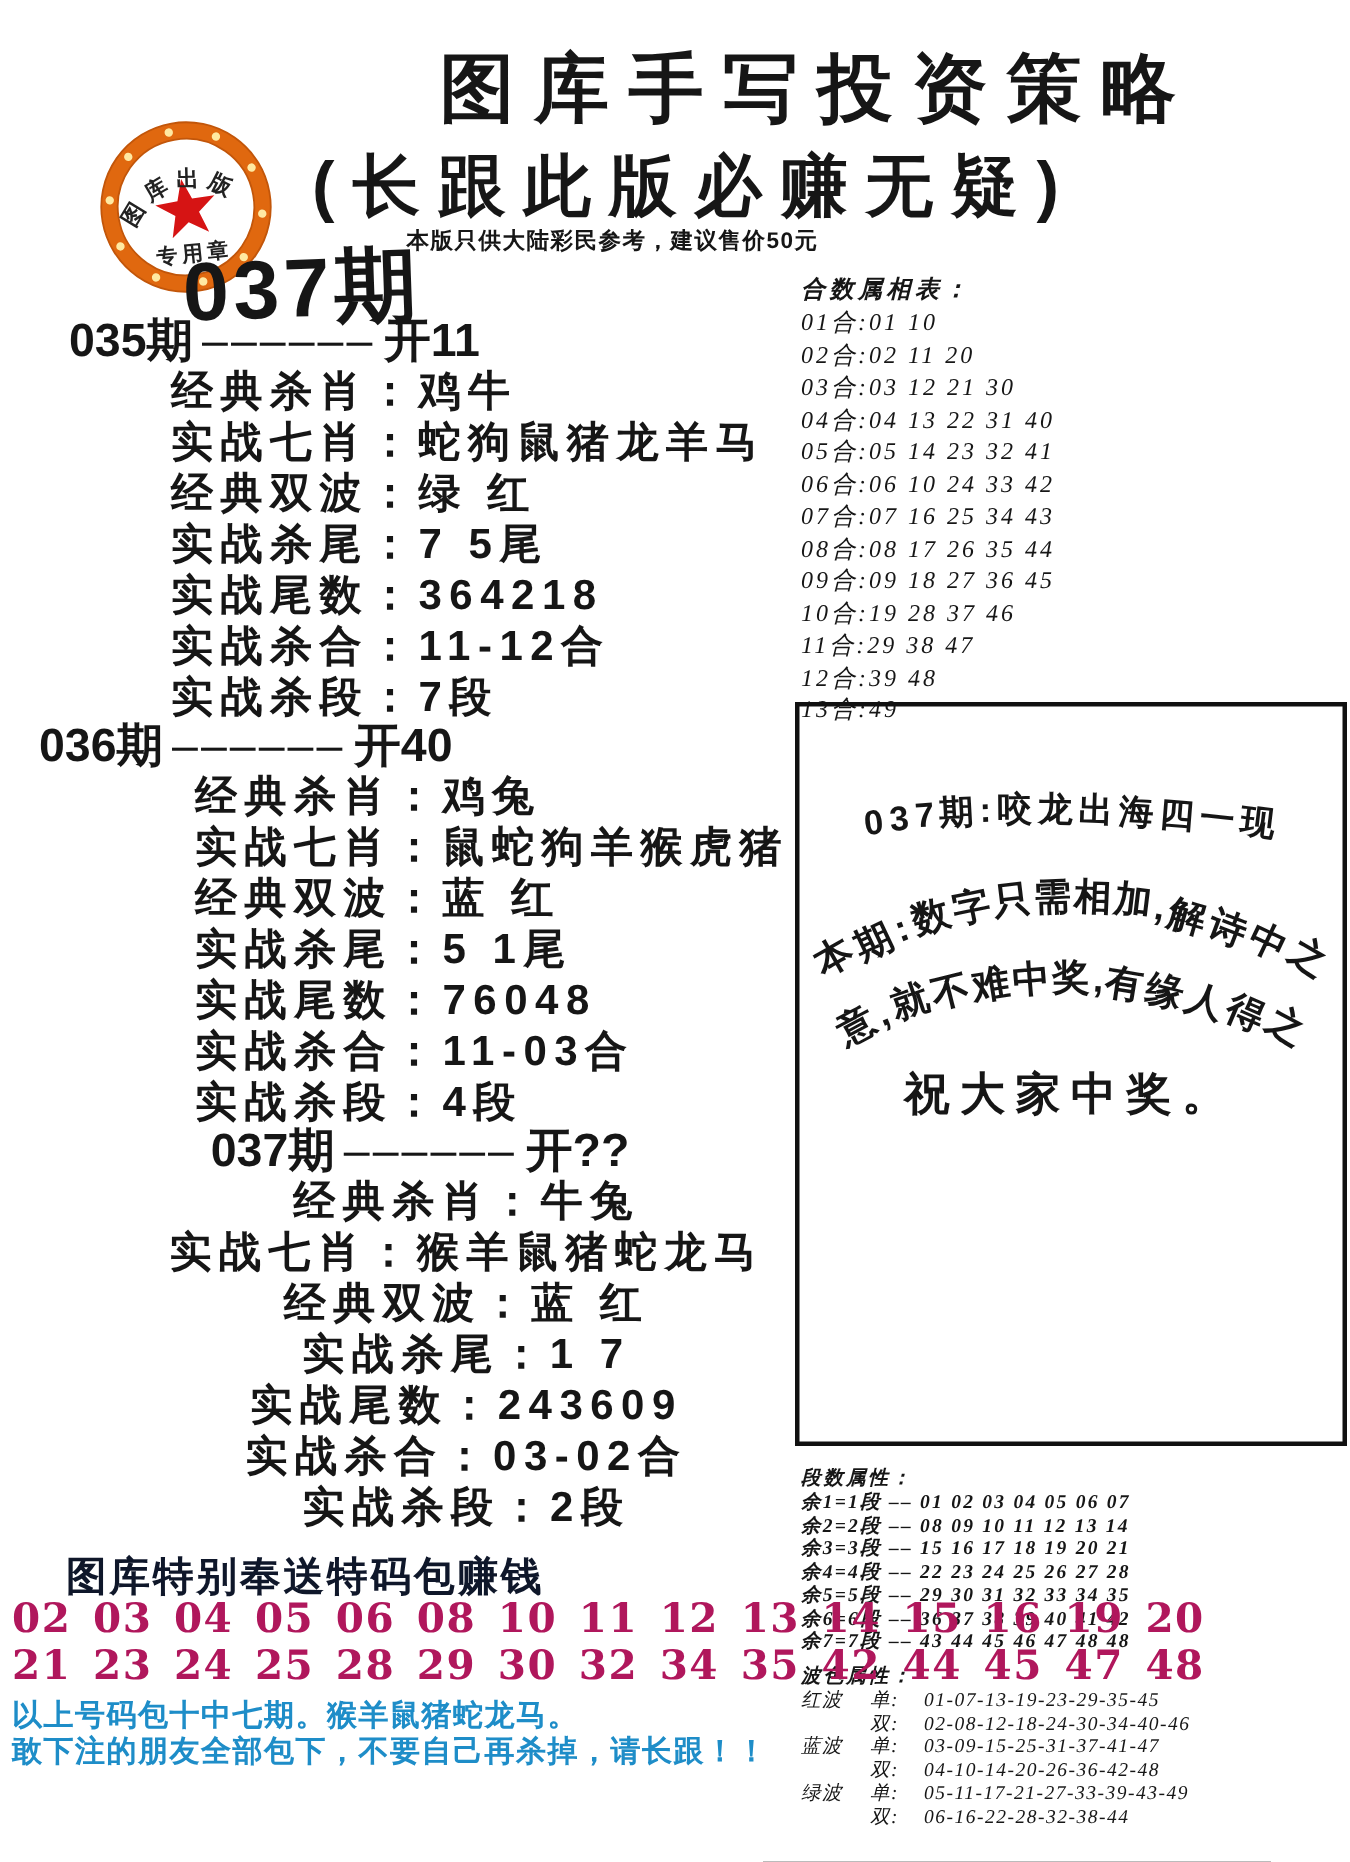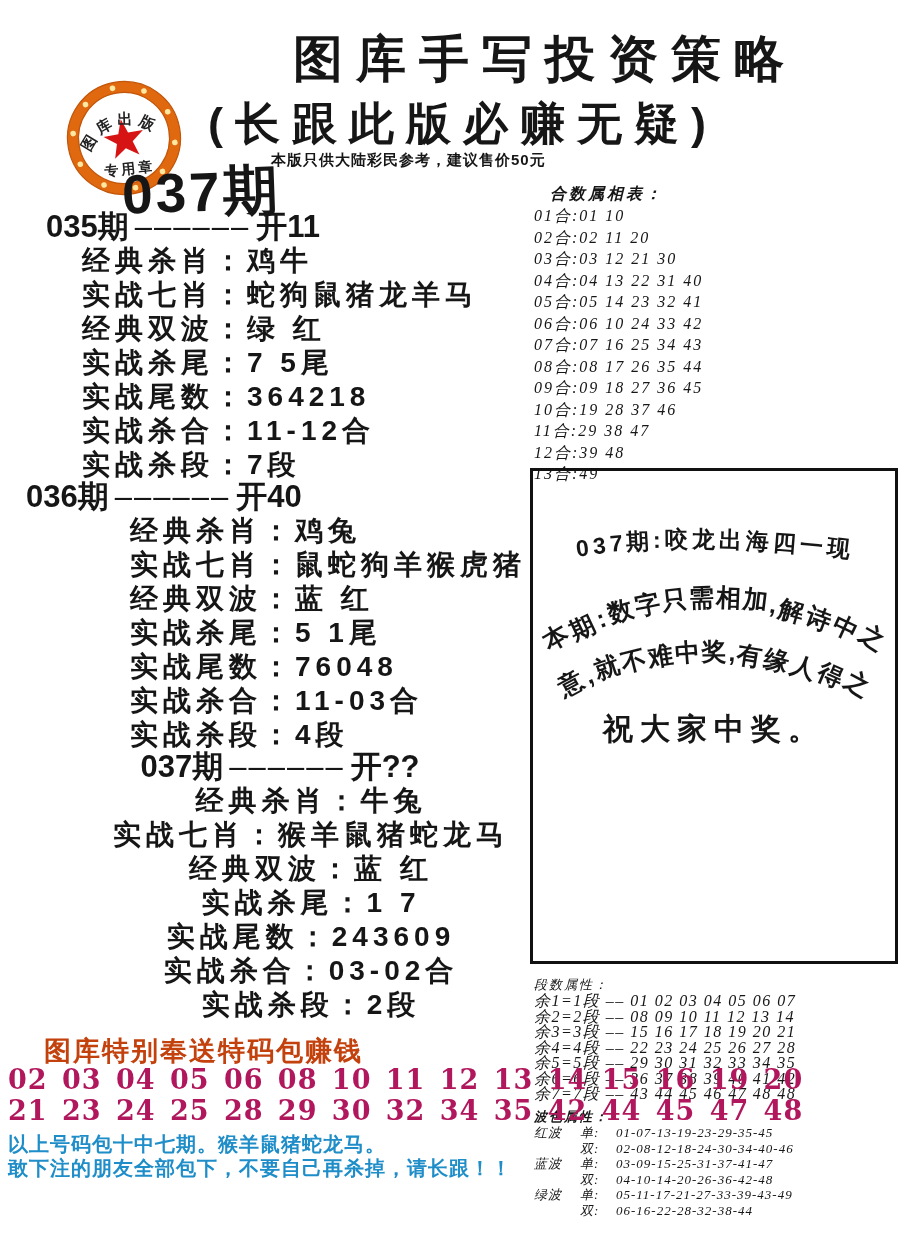--- a/index.html
+++ b/index.html
@@ -23,48 +23,48 @@
   .stamp-arc-text{font-size:15px;font-weight:bold;fill:#222;letter-spacing:5px;}
   .stamp-bottom-text{font-size:14px;font-weight:bold;fill:#222;letter-spacing:3px;}
 
   
   .section{position:absolute;width:520px;}
   .sec-035{left:46px;top:210px;}
   .sec-036{left:26px;top:480px;}
   .sec-037{left:20px;top:750px;text-align:center;}
   .sec-header{font-size:31px;font-weight:bold;white-space:nowrap;height:34px;line-height:34px;}
   .sec-header .dashes{letter-spacing:2px;margin:0 6px;font-weight:normal;}
-  .rows{margin-left:36px;}
+  .rows{margin-left:68px;}
   .sec-036 .rows{margin-left:104px;}
   .sec-037 .rows{margin-left:62px;}
   .row{height:34px;line-height:34px;white-space:nowrap;}
   .row .lbl{font-size:28px;font-weight:bold;letter-spacing:5px;}
   .row .val{font-size:28px;font-weight:bold;letter-spacing:5px;}
 
   
   .sum-table{position:absolute;left:534px;top:183px;font-family:"Liberation Serif",serif;
              font-style:italic;}
-  .sum-title{font-size:16px;font-weight:bold;letter-spacing:3px;line-height:22px;margin-left:16px;}
+  .sum-title{font-size:16px;font-weight:bold;letter-spacing:3px;line-height:22px;}
   .sum-row{font-size:16px;line-height:21.5px;letter-spacing:2px;white-space:nowrap;}
 
   
   .poem-box{position:absolute;left:530px;top:468px;width:362px;height:490px;
             border:3px solid #111;}
   .poem-line{position:absolute;left:0;width:100%;text-align:center;white-space:nowrap;}
   .poem-line span{display:inline-block;margin:0 1px;}
   .poem-l1{top:62px;font-size:23px;font-weight:bold;letter-spacing:2px;}
   .poem-l2{top:150px;font-size:25px;font-weight:bold;}
   .poem-l3{top:196px;font-size:25px;font-weight:bold;}
   .poem-l4{top:238px;font-size:30px;font-weight:bold;letter-spacing:7px;}
 
   
   .seg-table{position:absolute;left:534px;top:976px;font-family:"Liberation Serif",serif;
              font-style:italic;}
-  .seg-title{font-size:13px;font-weight:normal;letter-spacing:2px;line-height:17px;}
-  .seg-row{font-size:16px;line-height:15.5px;letter-spacing:1.5px;white-space:nowrap;}
+  .seg-title{font-size:13px;font-weight:bold;letter-spacing:2px;line-height:17px;}
+  .seg-row{font-size:13px;line-height:15.5px;letter-spacing:1.5px;white-space:nowrap;font-weight:bold;}
 
   
   .wave-table{position:absolute;left:534px;top:1108px;font-family:"Liberation Serif",serif;
               font-style:italic;}
   .wave-title{font-size:13px;font-weight:bold;letter-spacing:2px;line-height:17px;}
   .wave-row{display:flex;font-size:13px;line-height:15.5px;letter-spacing:1px;white-space:nowrap;}
   .wave-row .grp{width:46px;}
   .wave-row .typ{width:36px;}
   .wave-row .nums{flex:1;}
 
@@ -297,21 +297,21 @@
         </div>
 
         <div class="wave-row">
           <span class="grp"></span>
           <span class="typ">双:</span>
           <span class="nums">06-16-22-28-32-38-44</span>
         </div>
       </div>
   </div>
 
-  <div class="special-title" style="color: #c2410c;">图库特别奉送特码包赚钱</div>
+  <div class="special-title" style="color: #0f172a;">图库特别奉送特码包赚钱</div>
   <div class="special-numbers" style="color: rgb(176, 23, 92);">
     <div>02 03 04 05 06 08 10 11 12 13 14 15 16 19 20</div>
     <div>21 23 24 25 28 29 30 32 34 35 42 44 45 47 48</div>
   </div>
 
   <div class="footer" style="color: rgb(30, 141, 200);">
     <div>以上号码包十中七期。猴羊鼠猪蛇龙马。</div>
     <div>敢下注的朋友全部包下，不要自己再杀掉，请长跟！！</div>
   </div>
 

